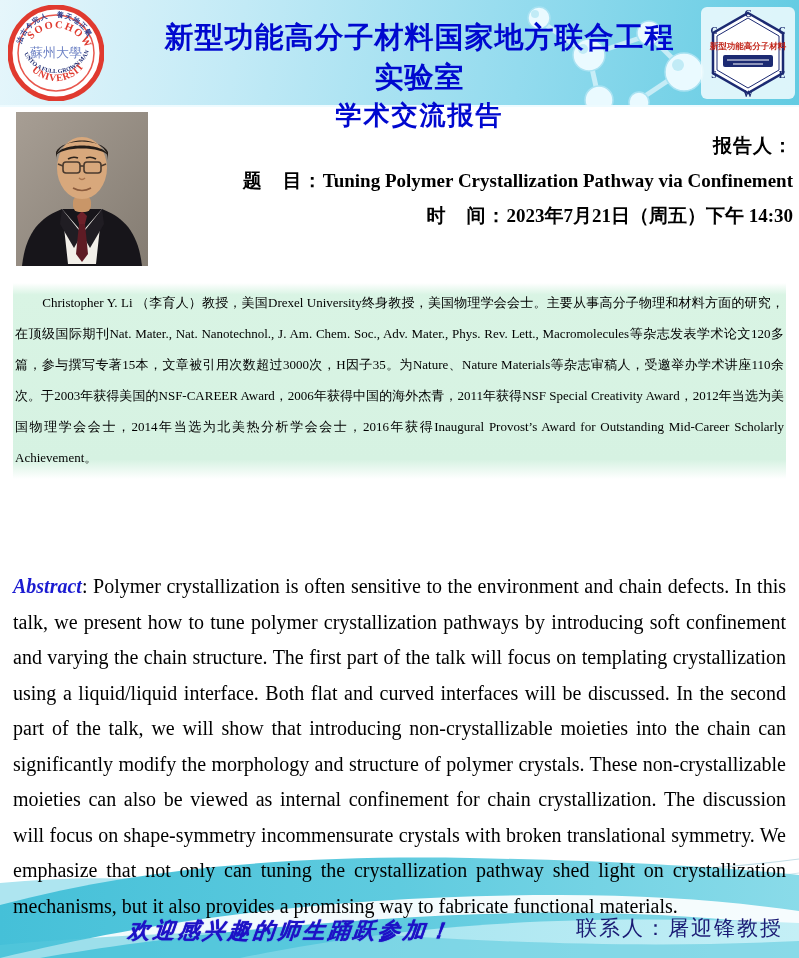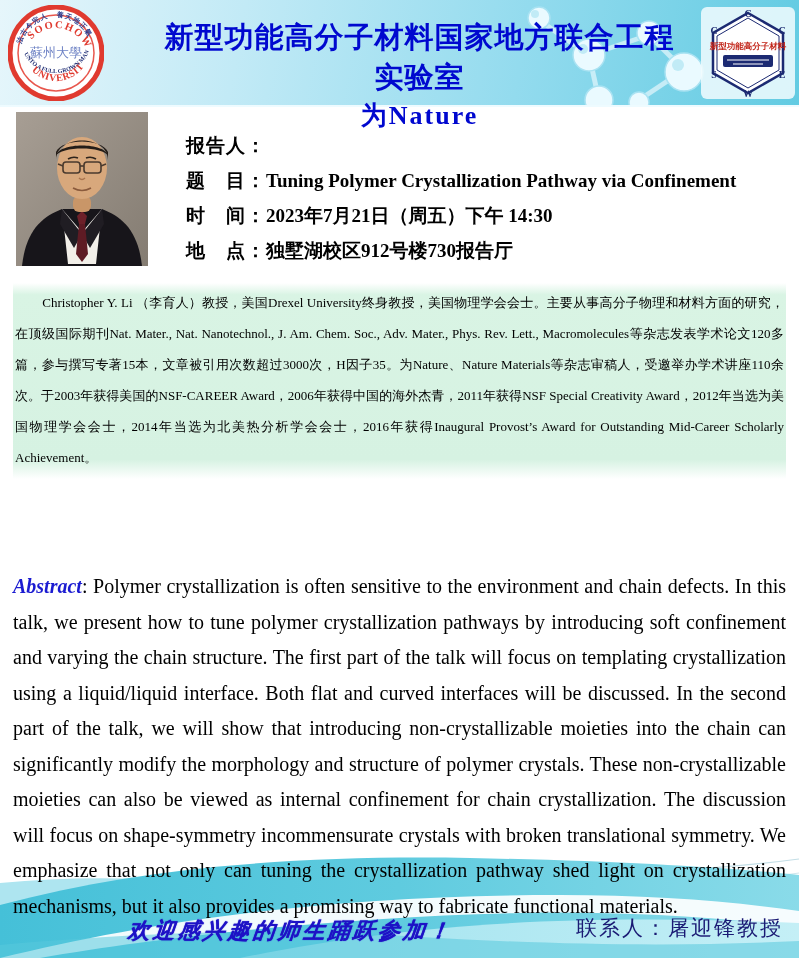--- a/index.html
+++ b/index.html
@@ -20,21 +20,21 @@
     display:flex;flex-direction:column;align-items:center;justify-content:center;
     color:#0008cf;font-weight:bold;text-align:center;margin-top:23px;
   }
   .header-title .t1{font-size:29px;line-height:40px;letter-spacing:1px;}
   .header-title .t2{font-size:26px;line-height:38px;letter-spacing:2px;}
   .seal{position:absolute;left:8px;top:5px;width:96px;height:96px;}
   .hexlogo{position:absolute;right:4px;top:7px;width:94px;height:92px;}
   
   .photo{position:absolute;left:16px;top:112px;width:132px;height:154px;}
   .info{position:absolute;left:186px;top:133px;right:6px;}
-  .info-row{display:flex;align-items:baseline;height:35px;font-weight:bold;font-size:19px;color:#000;}
+  .info-row{display:flex;align-items:baseline;height:35px;font-weight:bold;font-size:19px;color:#000;justify-content:flex-end;}
   .info-label{white-space:pre;letter-spacing:1px;}
   .info-value{white-space:nowrap;}
   
   .bio{
     position:absolute;left:13px;right:13px;top:283px;
     font-size:13px;line-height:31px;text-align:justify;color:#000;
     text-indent:2.1em;
     background:linear-gradient(to bottom,rgba(222,246,233,0) 0%,#d9f4e4 6%,#d6f2e2 90%,rgba(222,246,233,0) 100%);
     padding:4px 2px 6px 2px;
   }
@@ -106,21 +106,21 @@
       <text font-size="10" fill="#e03a2f" font-weight="bold" letter-spacing="0.5">
         <textPath href="#arcName2" startOffset="13%">UNIVERSITY</textPath>
       </text>
       <text font-size="6" fill="#1c2a72" font-weight="bold">
         <textPath href="#arcBottom" startOffset="6%">UNTO A FULL GROWN MAN</textPath>
       </text>
     </svg>
 
     <div class="header-title">
       <div class="t1">新型功能高分子材料国家地方联合工程实验室</div>
-      <div class="t2">为Nature</div>
+      <div class="t2">学术交流报告</div>
     </div>
 
     <svg class="hexlogo" viewBox="0 0 94 92">
       <rect x="0" y="0" width="94" height="92" rx="6" fill="#f2fbfe" opacity="0.85"></rect>
       <polygon points="47,6 82,26 82,66 47,86 12,66 12,26" fill="#ffffff" stroke="#1c2a72" stroke-width="2.5"></polygon>
       <polygon points="47,11 78,29 78,63 47,81 16,63 16,29" fill="none" stroke="#1c2a72" stroke-width="1"></polygon>
       <g font-size="10" font-weight="bold" fill="#1c2a72" text-anchor="middle" font-family="'Liberation Serif',serif">
         <text x="47" y="10">C</text>
         <text x="13" y="27">C</text>
         <text x="81" y="27">C</text>
@@ -173,24 +173,20 @@
     <div class="info-row">
       <span class="info-label">报告人：</span>
     </div>
     <div class="info-row">
       <span class="info-label">题　目：</span>
       <span class="info-value">Tuning Polymer Crystallization Pathway via Confinement</span>
     </div>
     <div class="info-row">
       <span class="info-label">时　间：</span>
       <span class="info-value">2023年7月21日（周五）下午 14:30</span>
-    </div>
-    <div class="info-row">
-      <span class="info-label">地　点：</span>
-      <span class="info-value">独墅湖校区912号楼730报告厅</span>
     </div>
   </div>
 
   <div class="bio">Christopher Y. Li （李育人）教授，美国Drexel University终身教授，美国物理学会会士。主要从事高分子物理和材料方面的研究，在顶级国际期刊Nat. Mater., Nat. Nanotechnol., J. Am. Chem. Soc., Adv. Mater., Phys. Rev. Lett., Macromolecules等杂志发表学术论文120多篇，参与撰写专著15本，文章被引用次数超过3000次，H因子35。为Nature、Nature Materials等杂志审稿人，受邀举办学术讲座110余次。于2003年获得美国的NSF-CAREER Award，2006年获得中国的海外杰青，2011年获得NSF Special Creativity Award，2012年当选为美国物理学会会士，2014年当选为北美热分析学会会士，2016年获得Inaugural Provost’s Award for Outstanding Mid-Career Scholarly Achievement。</div>
 
   <div class="abstract"><span class="abs-label">Abstract</span><span>: Polymer crystallization is often sensitive to the environment and chain defects. In this talk, we present how to tune polymer crystallization pathways by introducing soft confinement and varying the chain structure. The first part of the talk will focus on templating crystallization using a liquid/liquid interface. Both flat and curved interfaces will be discussed. In the second part of the talk, we will show that introducing non-crystallizable moieties into the chain can significantly modify the morphology and structure of polymer crystals. These non-crystallizable moieties can also be viewed as internal confinement for chain crystallization. The discussion will focus on shape-symmetry incommensurate crystals with broken translational symmetry. We emphasize that not only can tuning the crystallization pathway shed light on crystallization mechanisms, but it also provides a promising way to fabricate functional materials.</span></div>
 
   <svg class="waves" viewBox="0 0 799 125" preserveAspectRatio="none">
     <defs>
       <linearGradient id="wmain" x1="0" y1="0" x2="1" y2="0">

